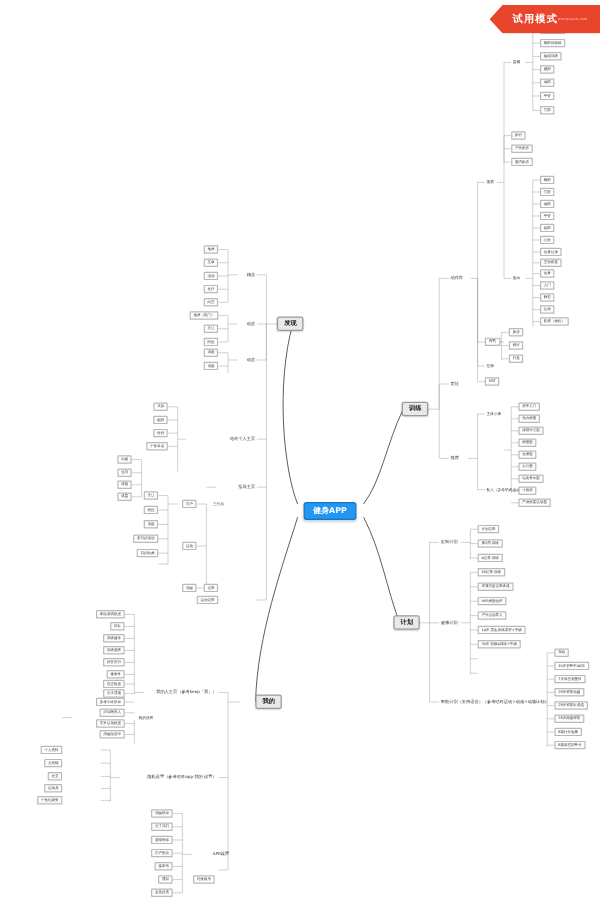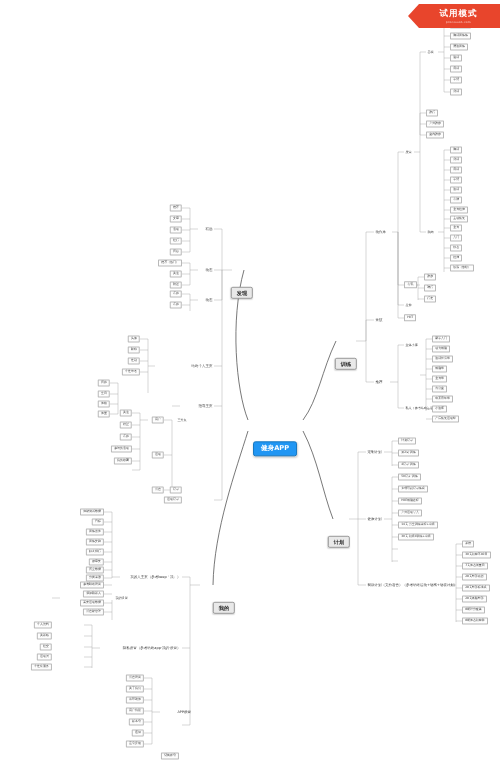--- a/index.html
+++ b/index.html
@@ -54,31 +54,31 @@
   .node.sub {
     font-size:3.5px;
     color:#3a3a3a;
     font-weight:normal;
   }
   .node.leafbox {
     font-size:2.95px;
   }
   .node.right { transform:translateY(-50%); }
   .node.left  { transform:translate(-100%,-50%); }
-  .node.centered { transform:translate(-50%,-50%);margin-top:23px; }
+  .node.centered { transform:translate(-50%,-50%); }
 
   
   #ribbon {
     position:absolute;
     right:0; top:4px;
     width:92px; height:24px;
     background:#e8452c;
     color:#fff;
     display:flex;
-    flex-direction:column;
+    flex-direction:row;
     align-items:center;
     justify-content:center;
     clip-path:polygon(11px 0, 100% 0, 100% 100%, 11px 100%, 0 50%);
     padding-left:9px;
   }
   #ribbon .rb-title { font-size:8.5px; font-weight:bold; letter-spacing:1px; }
   #ribbon .rb-sub { font-size:2.6px; opacity:.85; margin-top:1.5px; letter-spacing:.4px; }
 </style>
 </head>
 <body>

